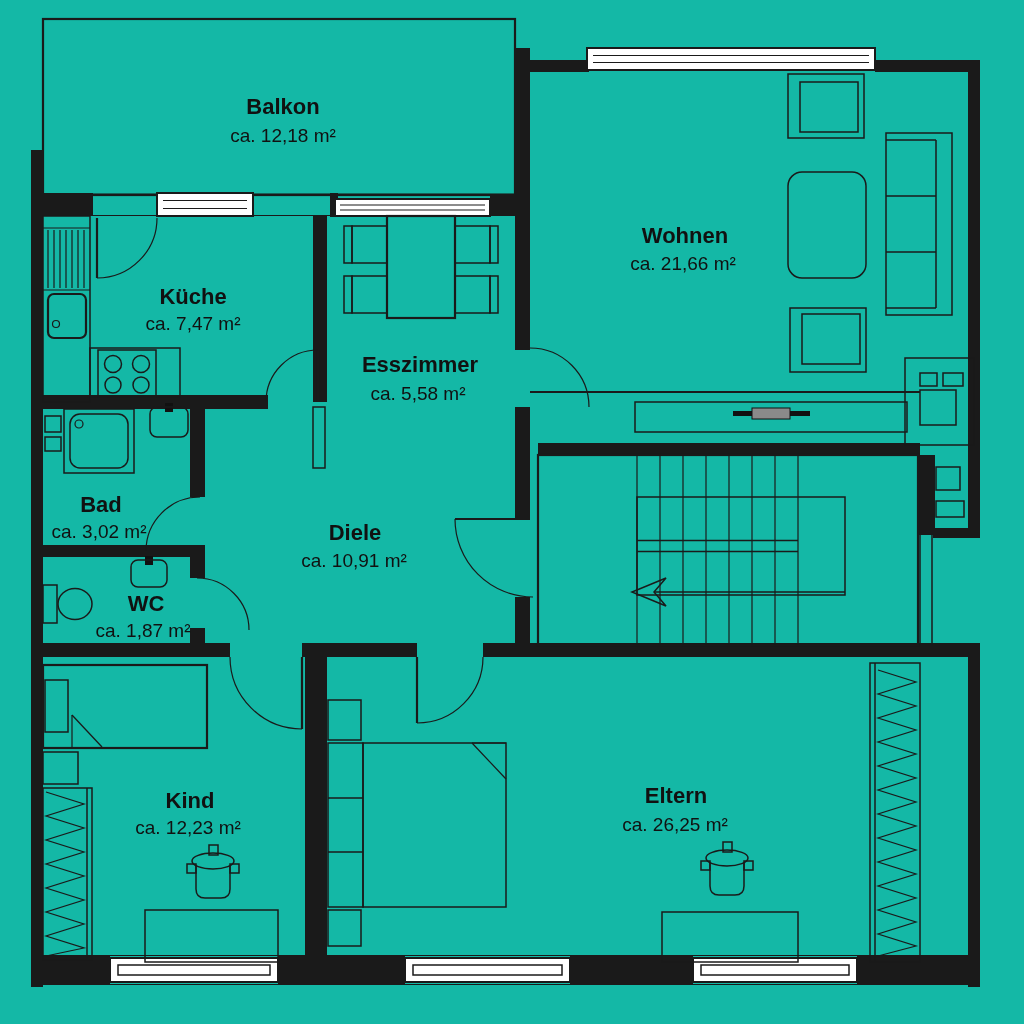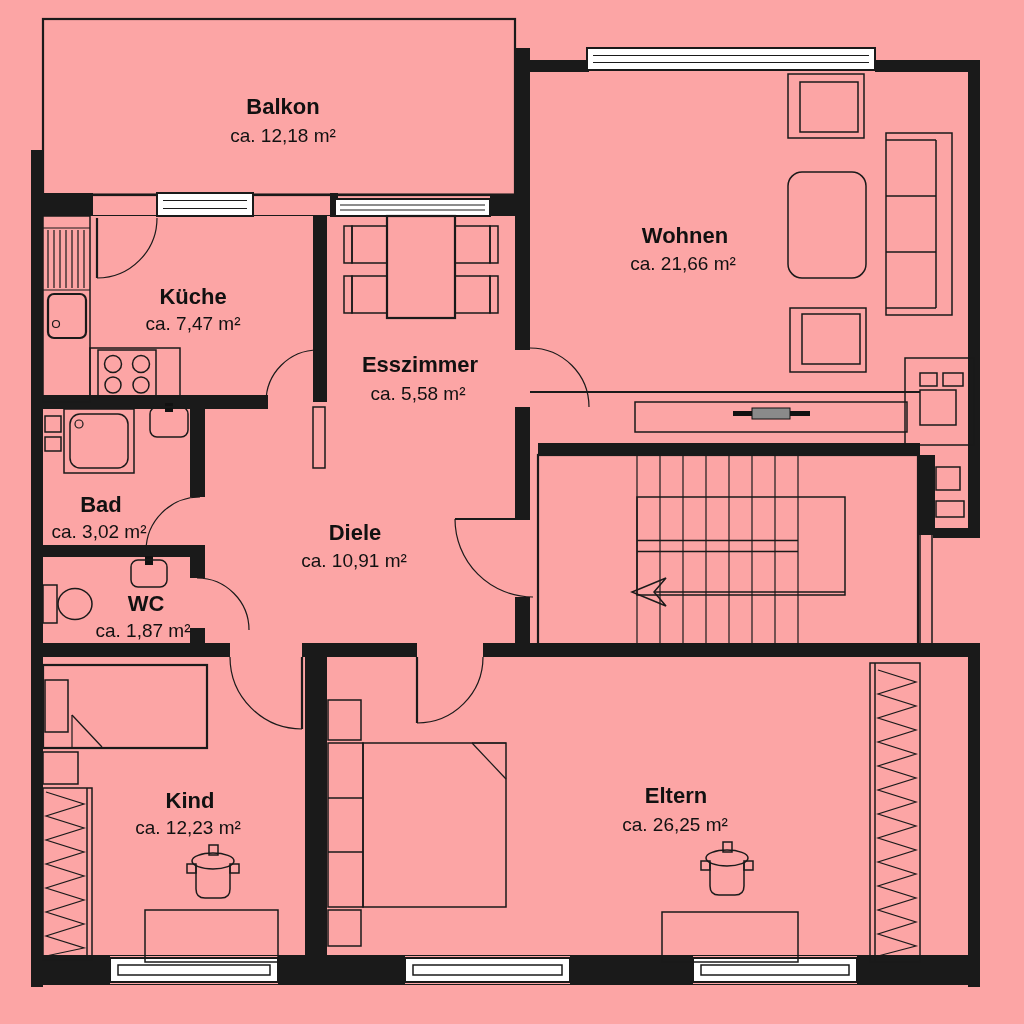--- a/index.html
+++ b/index.html
@@ -1,16 +1,16 @@
 <!DOCTYPE html>
 <html><head>
 <meta charset="utf-8">
 <style>
   html,body{margin:0;padding:0;background:#fff;}
-  #stage{position:relative;width:1024px;height:1024px;background:#fca5a5;overflow:hidden;}
+  #stage{position:relative;width:1024px;height:1024px;background:#14b8a6;overflow:hidden;}
   svg{display:block;width:100%;height:100%;}
   .w{fill:#1a1a1a;stroke:none;}
   .t2{stroke:#1a1a1a;stroke-width:2.2;fill:none;}
   .t15{stroke:#1a1a1a;stroke-width:1.5;fill:none;}
   .t1{stroke:#1a1a1a;stroke-width:1.2;fill:none;}
   .wf{fill:#ffffff;stroke:#1a1a1a;stroke-width:2;}
   .rname{font-family:"Liberation Sans",sans-serif;font-weight:bold;font-size:22px;fill:#111;text-anchor:middle;}
   .rarea{font-family:"Liberation Sans",sans-serif;font-size:19px;fill:#111;text-anchor:middle;}
 </style>
 </head>

